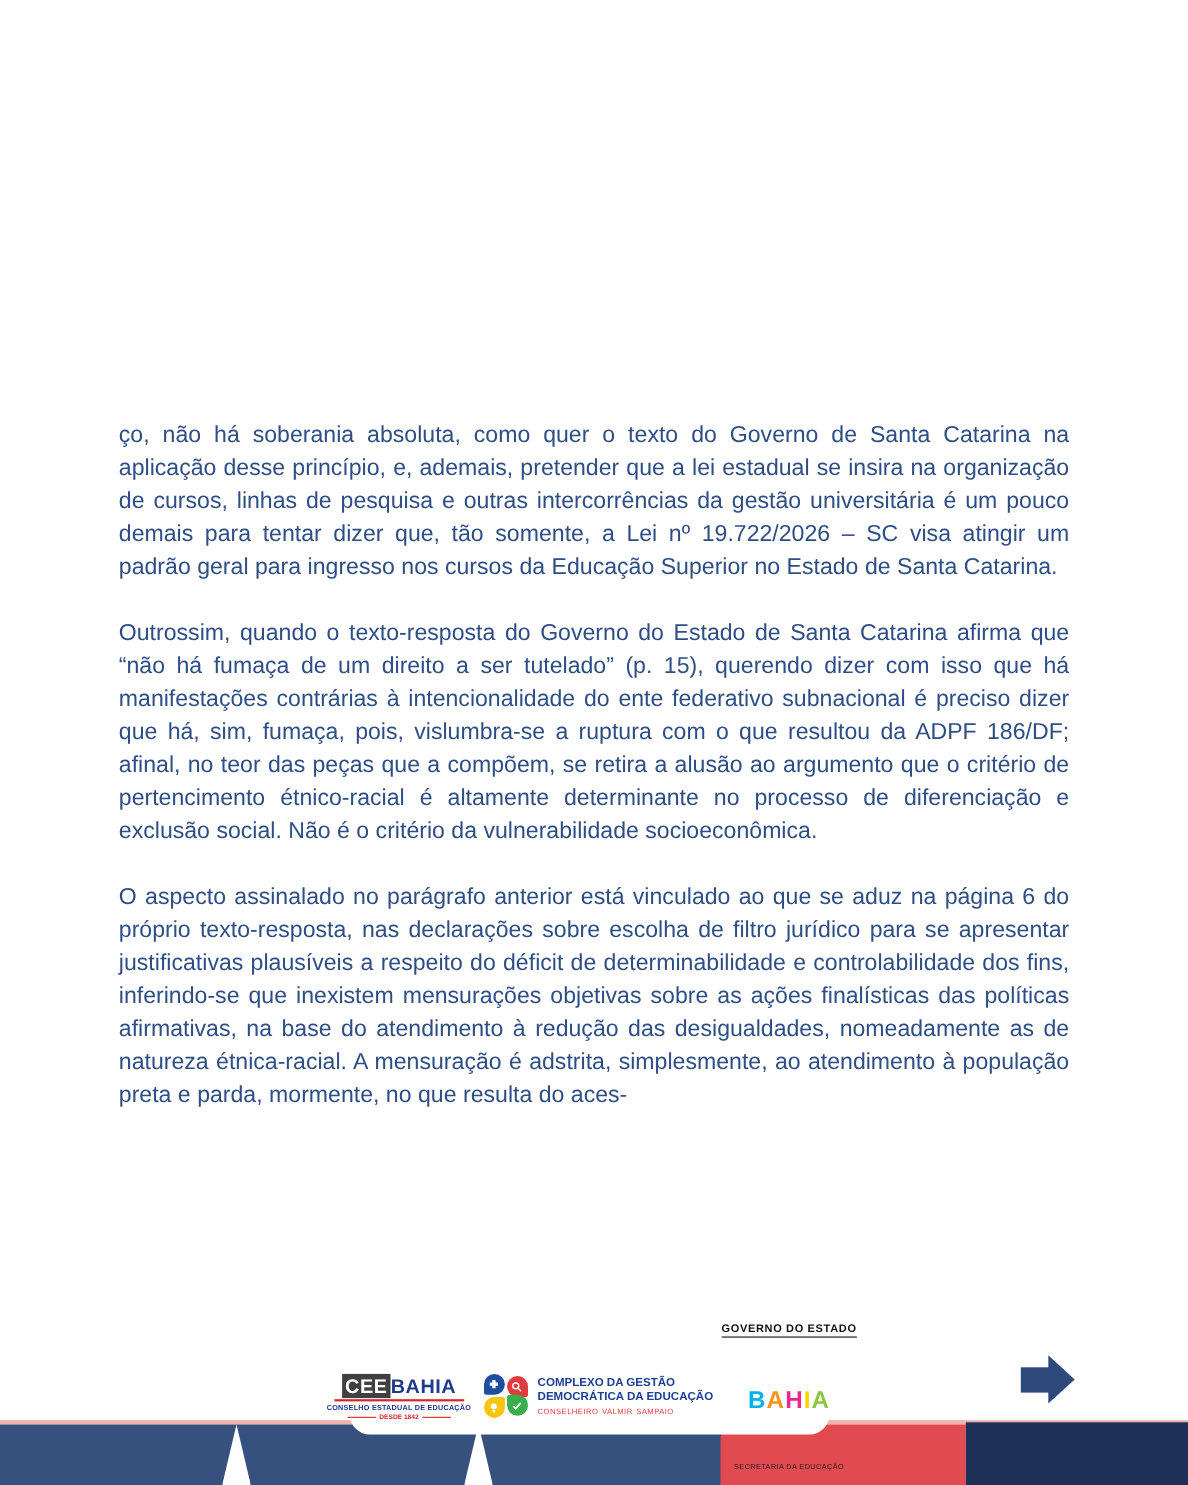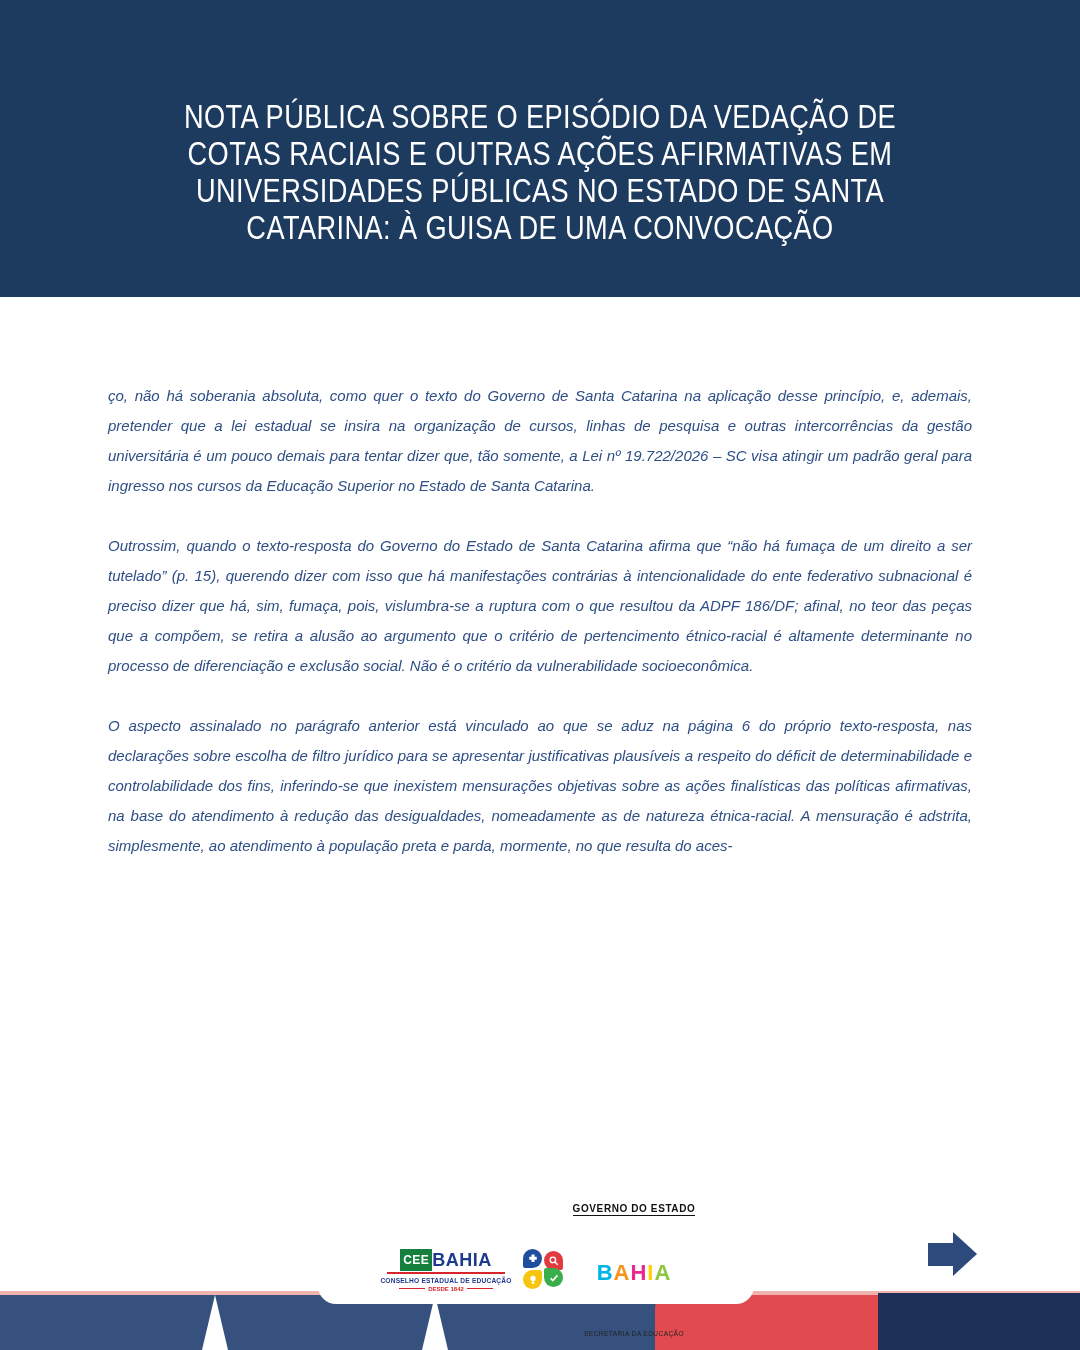--- a/index.html
+++ b/index.html
@@ -23,23 +23,22 @@
     transform:scaleX(0.80);transform-origin:50% 50%;
     letter-spacing:0.5px;
   }
 
   
   .content{
     position:absolute;top:381px;left:108px;width:864px;
     color:#2e4e86;
   }
   .content p{
-    margin:0 0 30px 0;font-size:15px;line-height:30px;
+    margin:0 0 30px 0;font-size:21px;line-height:30px;
     text-align:justify;
-    font-style:italic;
   }
 
   
   .arrow{position:absolute;left:928px;top:1232px;width:50px;height:45px;z-index:4;}
   .arrow .bar{position:absolute;left:0;top:11px;width:26px;height:23px;background:#2e4a7d;}
   .arrow .head{
     position:absolute;left:25px;top:0;width:0;height:0;
     border-top:22.5px solid transparent;border-bottom:22.5px solid transparent;
     border-left:24px solid #2e4a7d;
   }
@@ -59,21 +58,21 @@
   
   .footer-card{
     position:absolute;left:318px;top:1236px;width:436px;height:68px;
     background:#ffffff;border-radius:0 0 18px 18px;z-index:3;
     display:flex;align-items:center;justify-content:center;gap:13px;
   }
 
   
   .ceeb{display:flex;flex-direction:column;align-items:center;width:128px;}
   .ceeb .row{display:flex;align-items:center;}
-  .ceeb .cee{background:#15803d;color:#fff;font-weight:700;font-size:12px;
+  .ceeb .cee{background:#404040;color:#fff;font-weight:700;font-size:18px;
     padding:0 3px;letter-spacing:0.5px;line-height:22px;}
   .ceeb .bah{color:#1e3a8c;font-weight:700;font-size:18px;letter-spacing:0.5px;line-height:22px;}
   .ceeb .redline{width:118px;height:2px;background:#d6252b;margin-top:1px;}
   .ceeb .sub{color:#1e3a8c;font-size:6.6px;font-weight:700;letter-spacing:0.2px;margin-top:3px;white-space:nowrap;}
   .ceeb .since{display:flex;align-items:center;gap:3px;color:#d6252b;font-size:6px;font-weight:700;margin-top:2px;}
   .ceeb .since::before,.ceeb .since::after{content:"";display:block;width:26px;height:1px;background:#d6252b;}
 
   
   .cgde{display:flex;align-items:center;gap:7px;}
   .bubbles{width:42px;height:42px;display:grid;grid-template-columns:21px 21px;grid-template-rows:21px 21px;}
@@ -97,28 +96,20 @@
   .gov .name .L2{color:#ec268f;}
   .gov .name .L3{color:#ffd200;}
   .gov .name .L4{color:#8dc63f;}
   .gov .l2{color:#222;font-size:6.6px;letter-spacing:0.4px;margin-top:1px;white-space:nowrap;}
 </style>
 </head>
 <body>
 
 <div class="page">
 
-  <header class="header">
-    <h1 class="title">
-      <span class="title-line">NOTA PÚBLICA SOBRE O EPISÓDIO DA VEDAÇÃO DE</span>
-      <span class="title-line">COTAS RACIAIS E OUTRAS AÇÕES AFIRMATIVAS EM</span>
-      <span class="title-line">UNIVERSIDADES PÚBLICAS NO ESTADO DE SANTA</span>
-      <span class="title-line">CATARINA: À GUISA DE UMA CONVOCAÇÃO</span>
-    </h1>
-  </header>
 
   <main class="content">
     <p>ço, não há soberania absoluta, como quer o texto do Governo de Santa Catarina na aplicação desse princípio, e, ademais, pretender que a lei estadual se insira na organização de cursos, linhas de pesquisa e outras intercorrências da gestão universitária é um pouco demais para tentar dizer que, tão somente, a Lei nº 19.722/2026 – SC visa atingir um padrão geral para ingresso nos cursos da Educação Superior no Estado de Santa Catarina.</p>
     <p>Outrossim, quando o texto-resposta do Governo do Estado de Santa Catarina afirma que “não há fumaça de um direito a ser tutelado” (p. 15), querendo dizer com isso que há manifestações contrárias à intencionalidade do ente federativo subnacional é preciso dizer que há, sim, fumaça, pois, vislumbra-se a ruptura com o que resultou da ADPF 186/DF; afinal, no teor das peças que a compõem, se retira a alusão ao argumento que o critério de pertencimento étnico-racial é altamente determinante no processo de diferenciação e exclusão social. Não é o critério da vulnerabilidade socioeconômica.</p>
     <p>O aspecto assinalado no parágrafo anterior está vinculado ao que se aduz na página 6 do próprio texto-resposta, nas declarações sobre escolha de filtro jurídico para se apresentar justificativas plausíveis a respeito do déficit de determinabilidade e controlabilidade dos fins, inferindo-se que inexistem mensurações objetivas sobre as ações finalísticas das políticas afirmativas, na base do atendimento à redução das desigualdades, nomeadamente as de natureza étnica-racial. A mensuração é adstrita, simplesmente, ao atendimento à população preta e parda, mormente, no que resulta do aces-</p>
   </main>
 
   <div class="arrow">
     <div class="bar"></div>
     <div class="head"></div>
@@ -163,20 +154,25 @@
               <circle cx="8" cy="6" r="3.6" fill="#ffffff"></circle>
               <rect x="6.4" y="10" width="3.2" height="3.4" rx="1" fill="#ffffff"></rect>
             </svg>
         </div>
         <div class="bubble b-green">
           <svg width="12" height="12" viewBox="0 0 16 16">
               <polyline points="3.5,8.5 6.5,11.5 12.5,4.5" fill="none" stroke="#ffffff" stroke-width="2.2"></polyline>
             </svg>
         </div>
       </div>
+      <div class="cgde-text">
+        <span class="l1">COMPLEXO DA GESTÃO</span>
+        <span class="l2">DEMOCRÁTICA DA EDUCAÇÃO</span>
+        <span class="l3">conselheiro valmir sampaio</span>
+      </div>
     </div>
 
     <div class="gov">
       <div class="l1">GOVERNO DO ESTADO</div>
       <div class="name">
         <span class="L0">B</span><span class="L1">A</span><span class="L2">H</span><span class="L3">I</span><span class="L4">A</span>
       </div>
       <div class="l2">SECRETARIA DA EDUCAÇÃO</div>
     </div>
 

